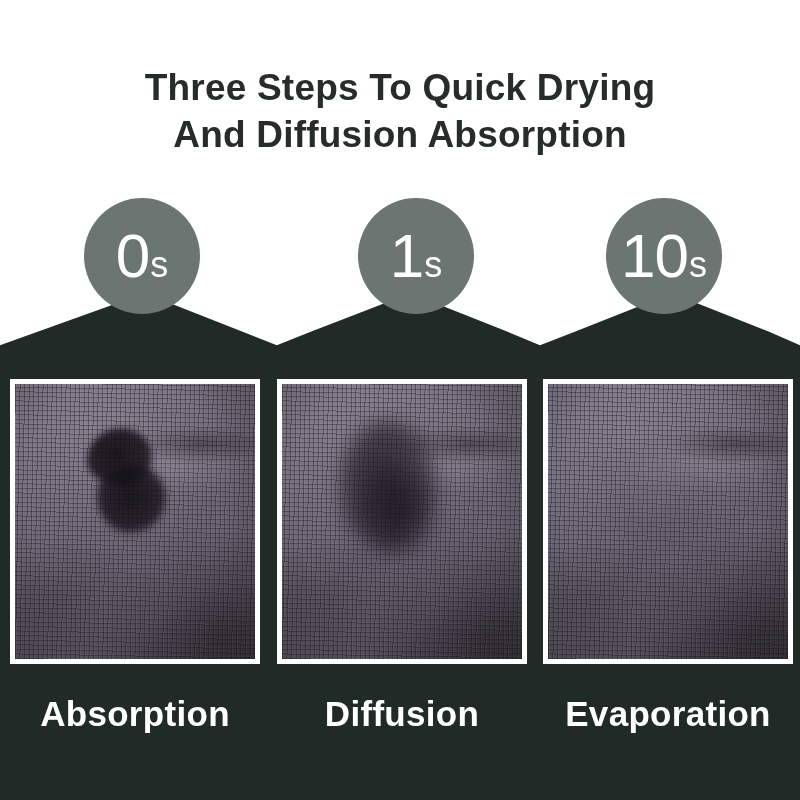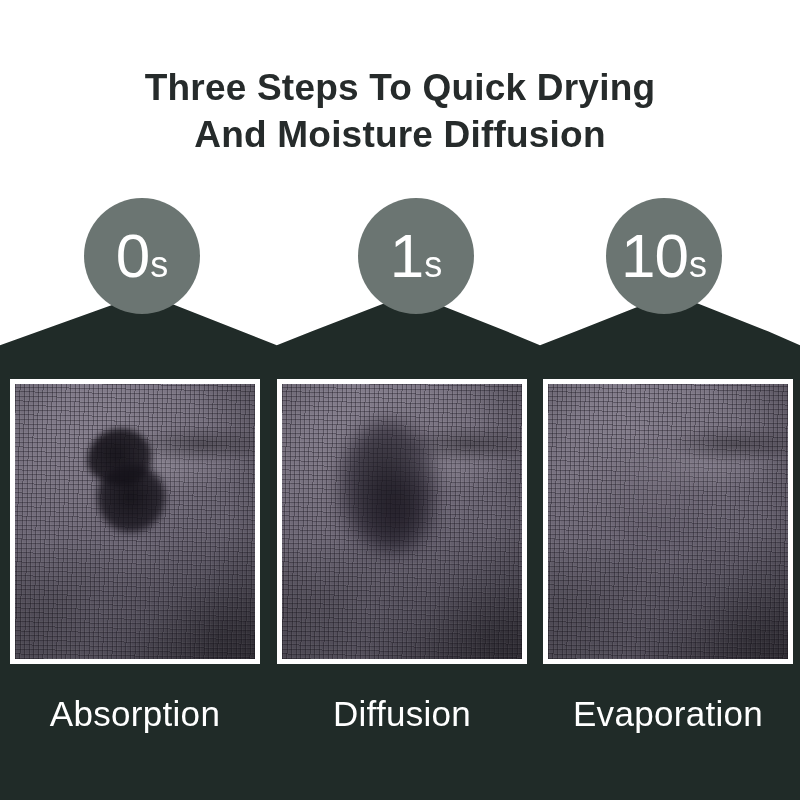--- a/index.html
+++ b/index.html
@@ -203,36 +203,36 @@
   }
 
   
   .caption {
     position: absolute;
     top: 694px;
     width: 260px;
     text-align: center;
     color: #ffffff;
     font-size: 35px;
-    font-weight: 400;
+    font-weight: 700;
     letter-spacing: 0.3px;
     white-space: nowrap;
   }
   .caption-1 { left: 5px; }
   .caption-2 { left: 272px; }
   .caption-3 { left: 538px; }
 </style>
 </head>
 <body>
 
 <div id="stage">
 
   <div class="title-block">
     <span class="title-line">Three Steps To Quick Drying</span>
-    <span class="title-line">And Moisture Diffusion</span>
+    <span class="title-line">And Diffusion Absorption</span>
   </div>
 
   <div class="dark-panel"></div>
 
   <div class="badge badge-1">
     <span class="badge-inner">
       <span class="badge-num">0</span>
       <span class="badge-unit">s</span>
     </span>
   </div>

